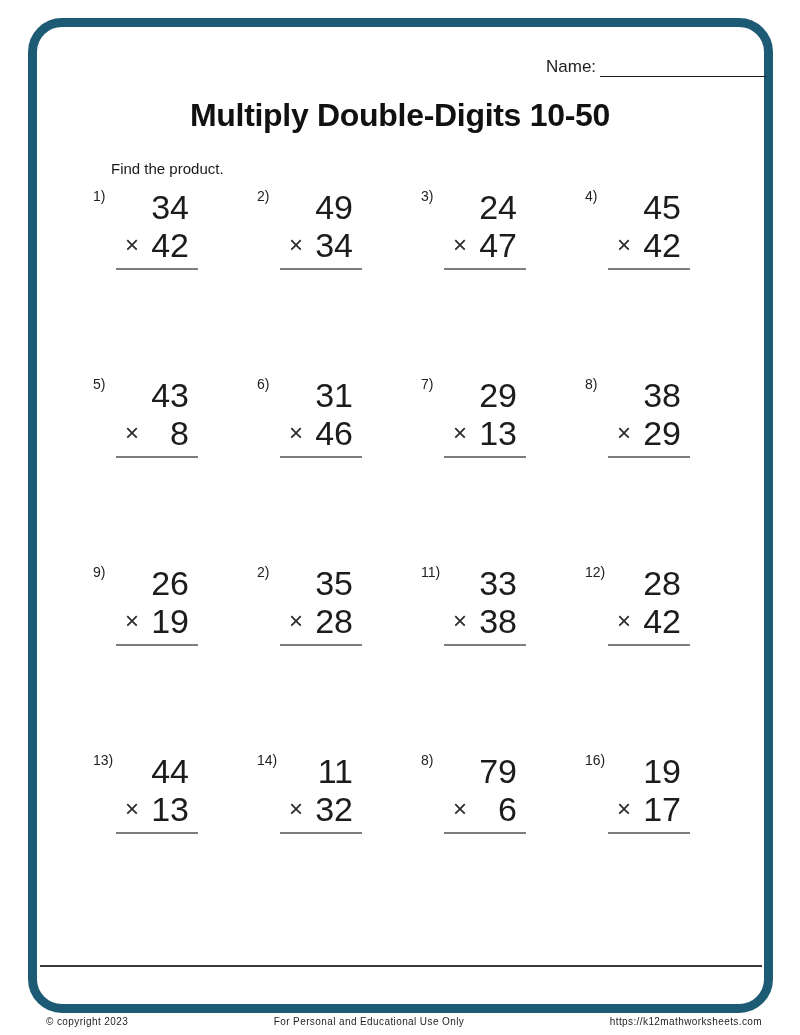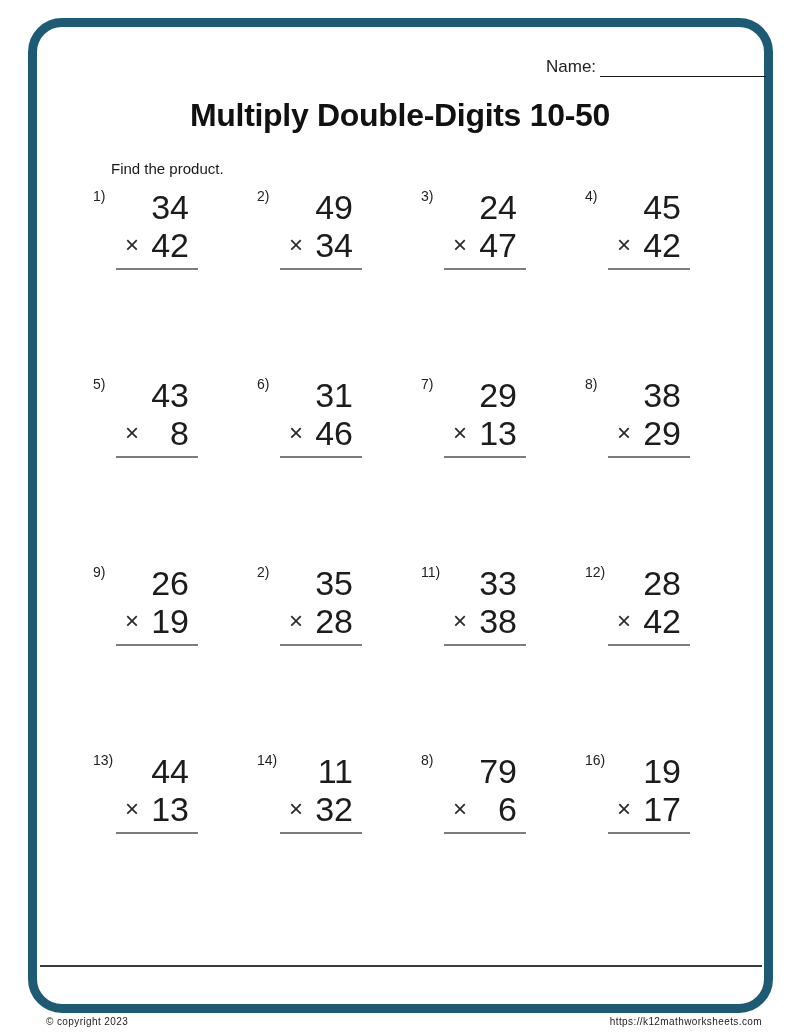--- a/index.html
+++ b/index.html
@@ -318,14 +318,15 @@
         <span class="bottom-operand">17</span>
       </div>
       <div class="answer-line" style="border-top-color: rgb(125, 125, 125);"></div>
     </div>
   </div>
 </div>
 
 <div class="footer-divider"></div>
 <div class="footer-row">
   <span>© copyright 2023</span>
+  <span>For Personal and Educational Use Only</span>
   <span>https://k12mathworksheets.com</span>
 </div>
 
 </body></html>

